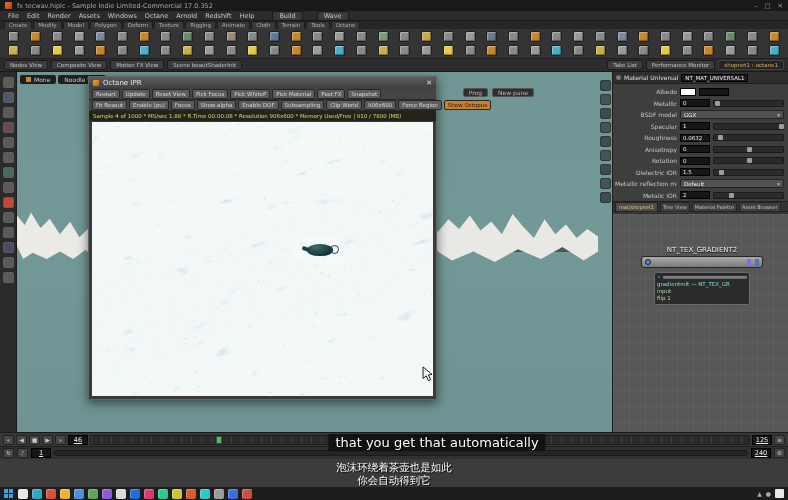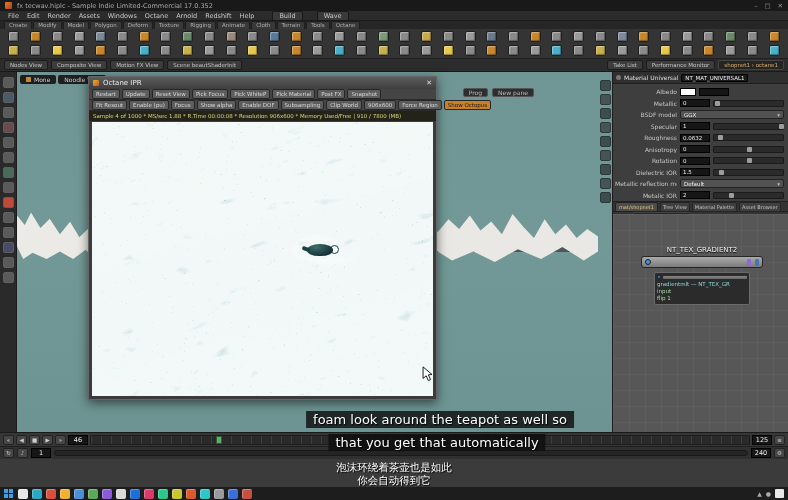--- a/index.html
+++ b/index.html
@@ -94,21 +94,21 @@
   .nflag.f1{background:#8a6ad9;margin-left:auto;}
   .nflag.f2{background:#4a77b0;margin-left:2px;}
   .node-panel{margin:4px auto 0;width:96px;background:#2b2b2b;border:1px solid #6a6a6a;border-radius:2px;padding:2px;}
   .np-head{display:flex;align-items:center;gap:2px;margin-bottom:2px;}
   .np-bars{flex:1;height:3px;background:linear-gradient(#888,#666);border-radius:1px;}
   .np-row{font-size:5.5px;line-height:7px;color:var(--c,#9fd69f);white-space:nowrap;overflow:hidden;}
 
   
   .playbar{position:absolute;left:0;right:0;top:432px;height:14px;background:#373737;border-top:1px solid #1a1a1a;display:flex;align-items:center;gap:2px;padding:0 3px;}
   .tbtn{width:11px;height:10px;background:#474747;border:1px solid #222;border-radius:2px;color:#ccc;font-size:5.5px;display:flex;align-items:center;justify-content:center;}
-  .framebox{width:20px;height:10px;background:#161616;border:1px solid #000;color:#f0f0f0;font-size:6.5px;text-align:center;line-height:9px;}
+  .framebox{width:20px;height:10px;background:#161616;border:1px solid #000;color:#f0f0f0;font-size:6.5px;text-align:center;line-height:9px;text-decoration:underline;}
   .ruler{position:relative;flex:1;height:10px;background:#2a2a2a;border:1px solid #1d1d1d;
     background-image:repeating-linear-gradient(90deg,#3e3e3e 0 1px,transparent 1px 10px);}
   .marker{position:absolute;left:19%;top:0;width:6px;height:100%;background:#5fae6a;border:1px solid #2d5c34;}
   .playbar2{position:absolute;left:0;right:0;top:446px;height:13px;background:#303030;border-top:1px solid #1f1f1f;display:flex;align-items:center;gap:3px;padding:0 3px;}
   .groove{flex:1;height:6px;background:#242424;border:1px solid #191919;border-radius:3px;}
 
   
   .zh-strip{position:absolute;left:0;right:0;top:459px;height:28px;background:#3b3b3b;}
   .sub-en{position:absolute;transform:translateX(-50%);background:rgba(12,12,12,.8);color:#fff;font-size:13px;line-height:17px;padding:0 7px;white-space:nowrap;text-shadow:1px 1px 1px #000;z-index:30;}
   .sub-en.l1{left:440px;top:411px;}
@@ -384,21 +384,20 @@
   <div class="playbar2">
     <span class="tbtn">↻</span>
     <span class="tbtn">♪</span>
     <span class="framebox">1</span>
     <span class="groove"></span>
     <span class="framebox">240</span>
     <span class="tbtn">⚙</span>
   </div>
 
   <div class="zh-strip"></div>
-  <div class="sub-en l1">foam look around the teapot as well so</div>
   <div class="sub-en l2">that you get that automatically</div>
   <div class="sub-zh l1">泡沫环绕着茶壶也是如此</div>
   <div class="sub-zh l2">你会自动得到它</div>
 
   <div class="taskbar">
     <span class="start">
         <i></i>
         <i></i>
         <i></i>
         <i></i>

